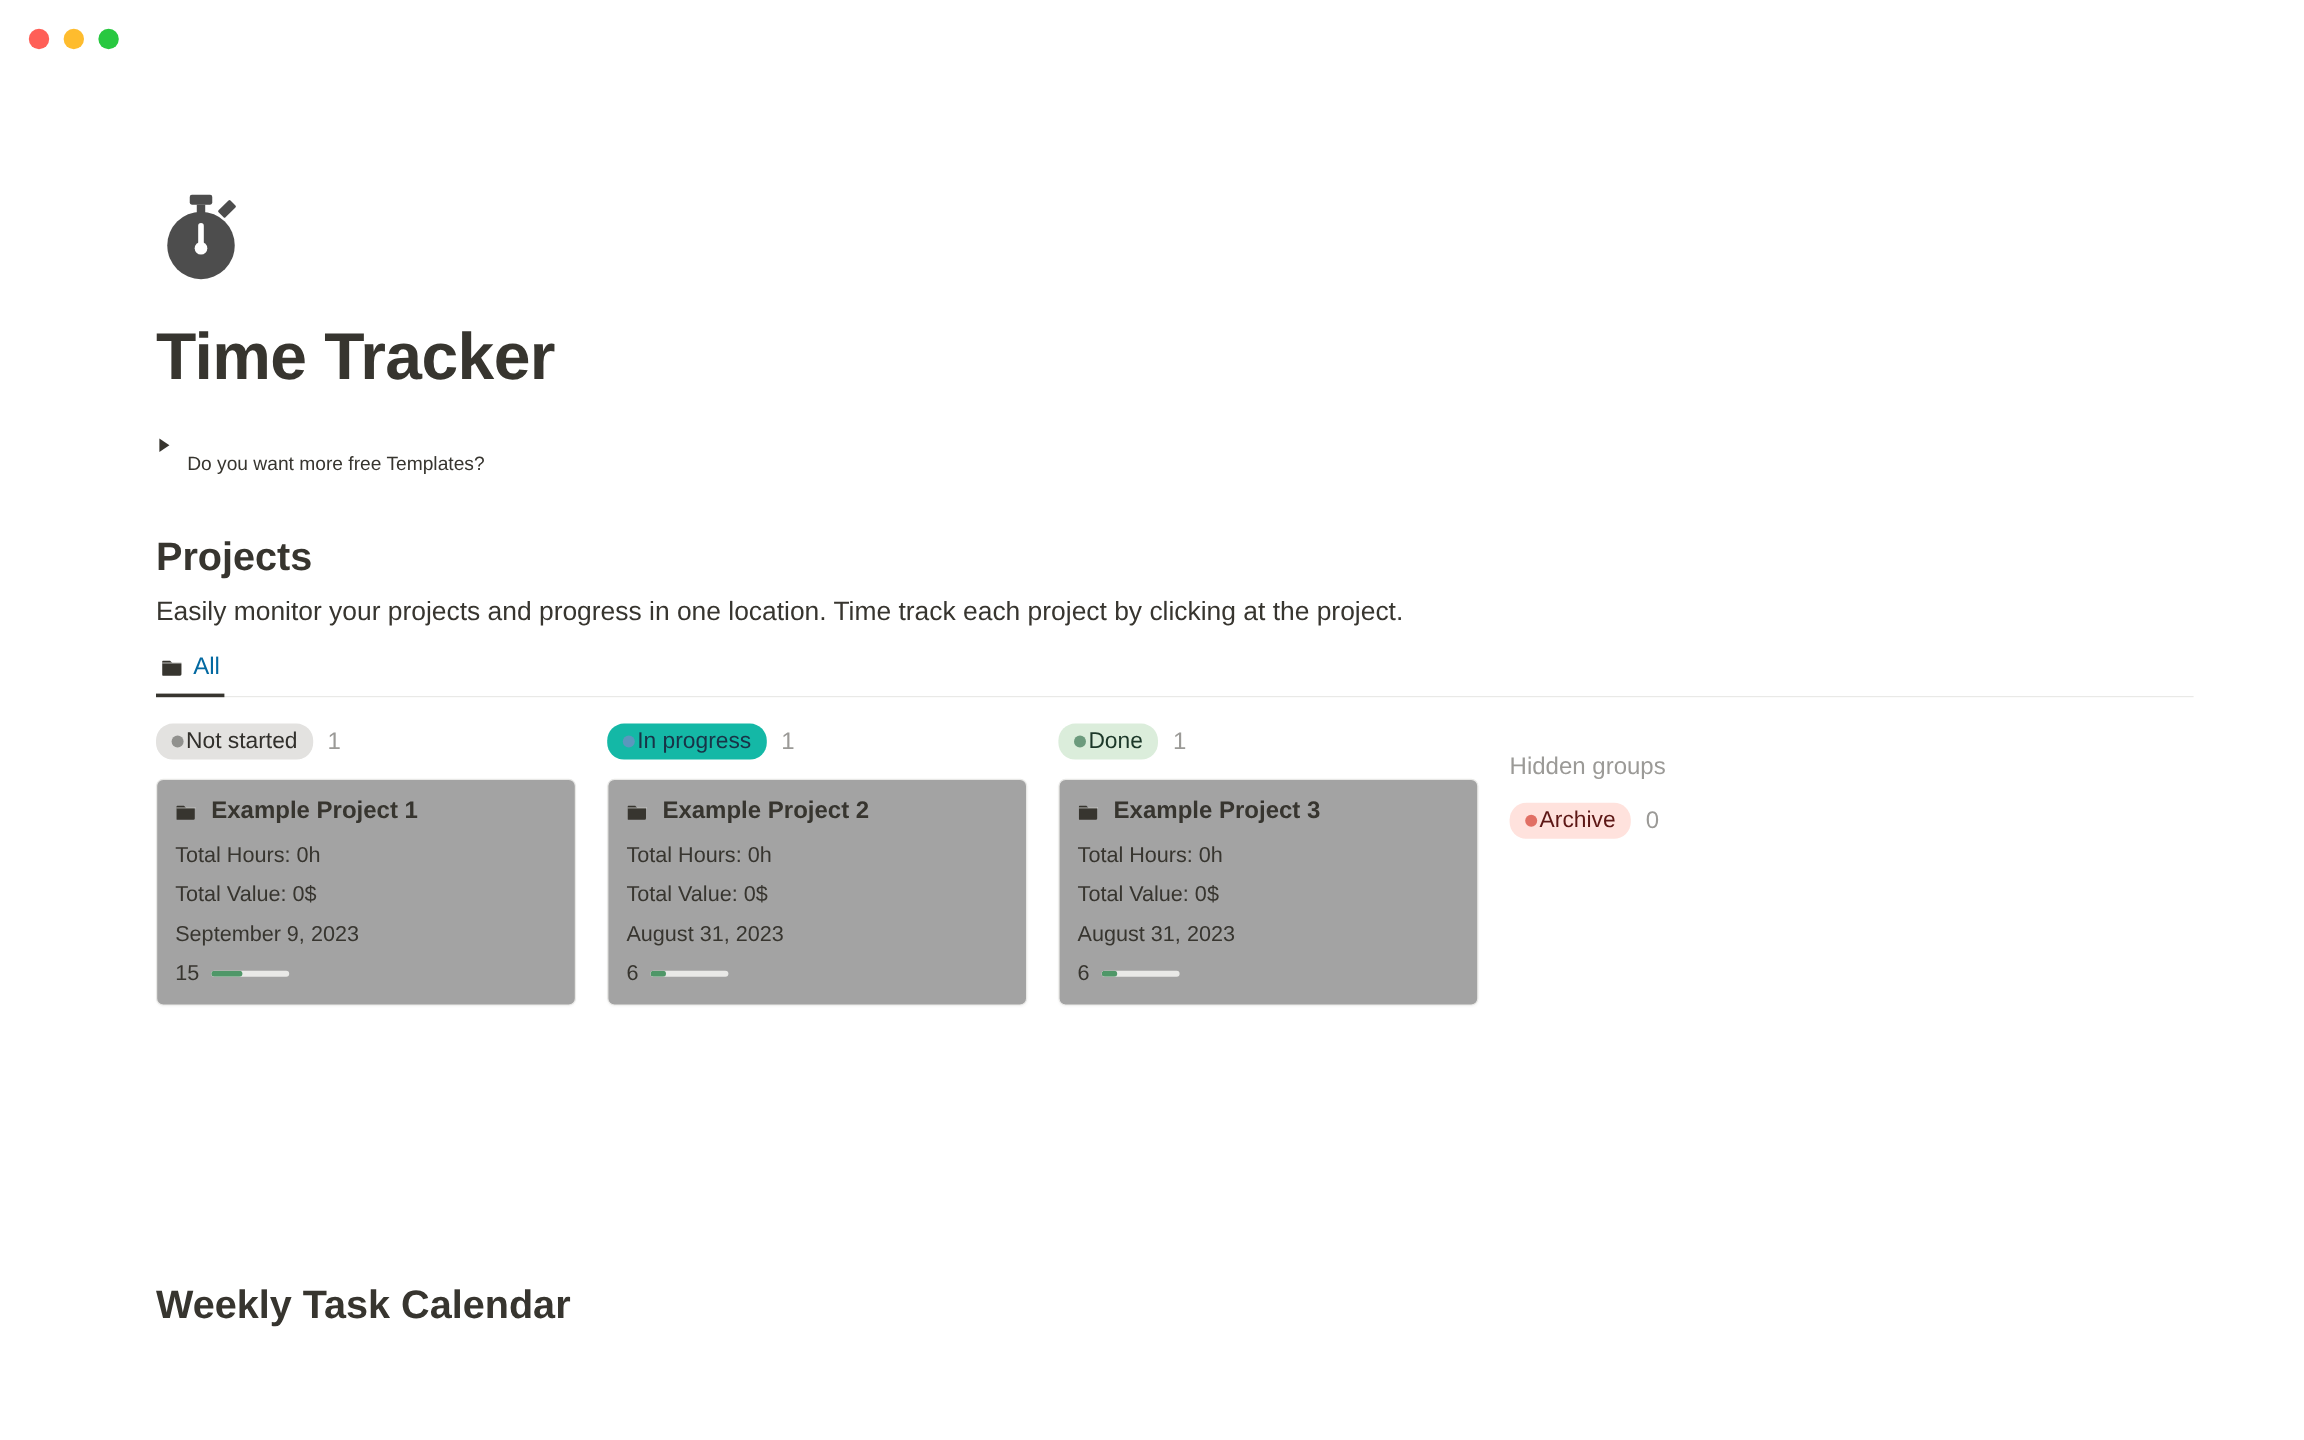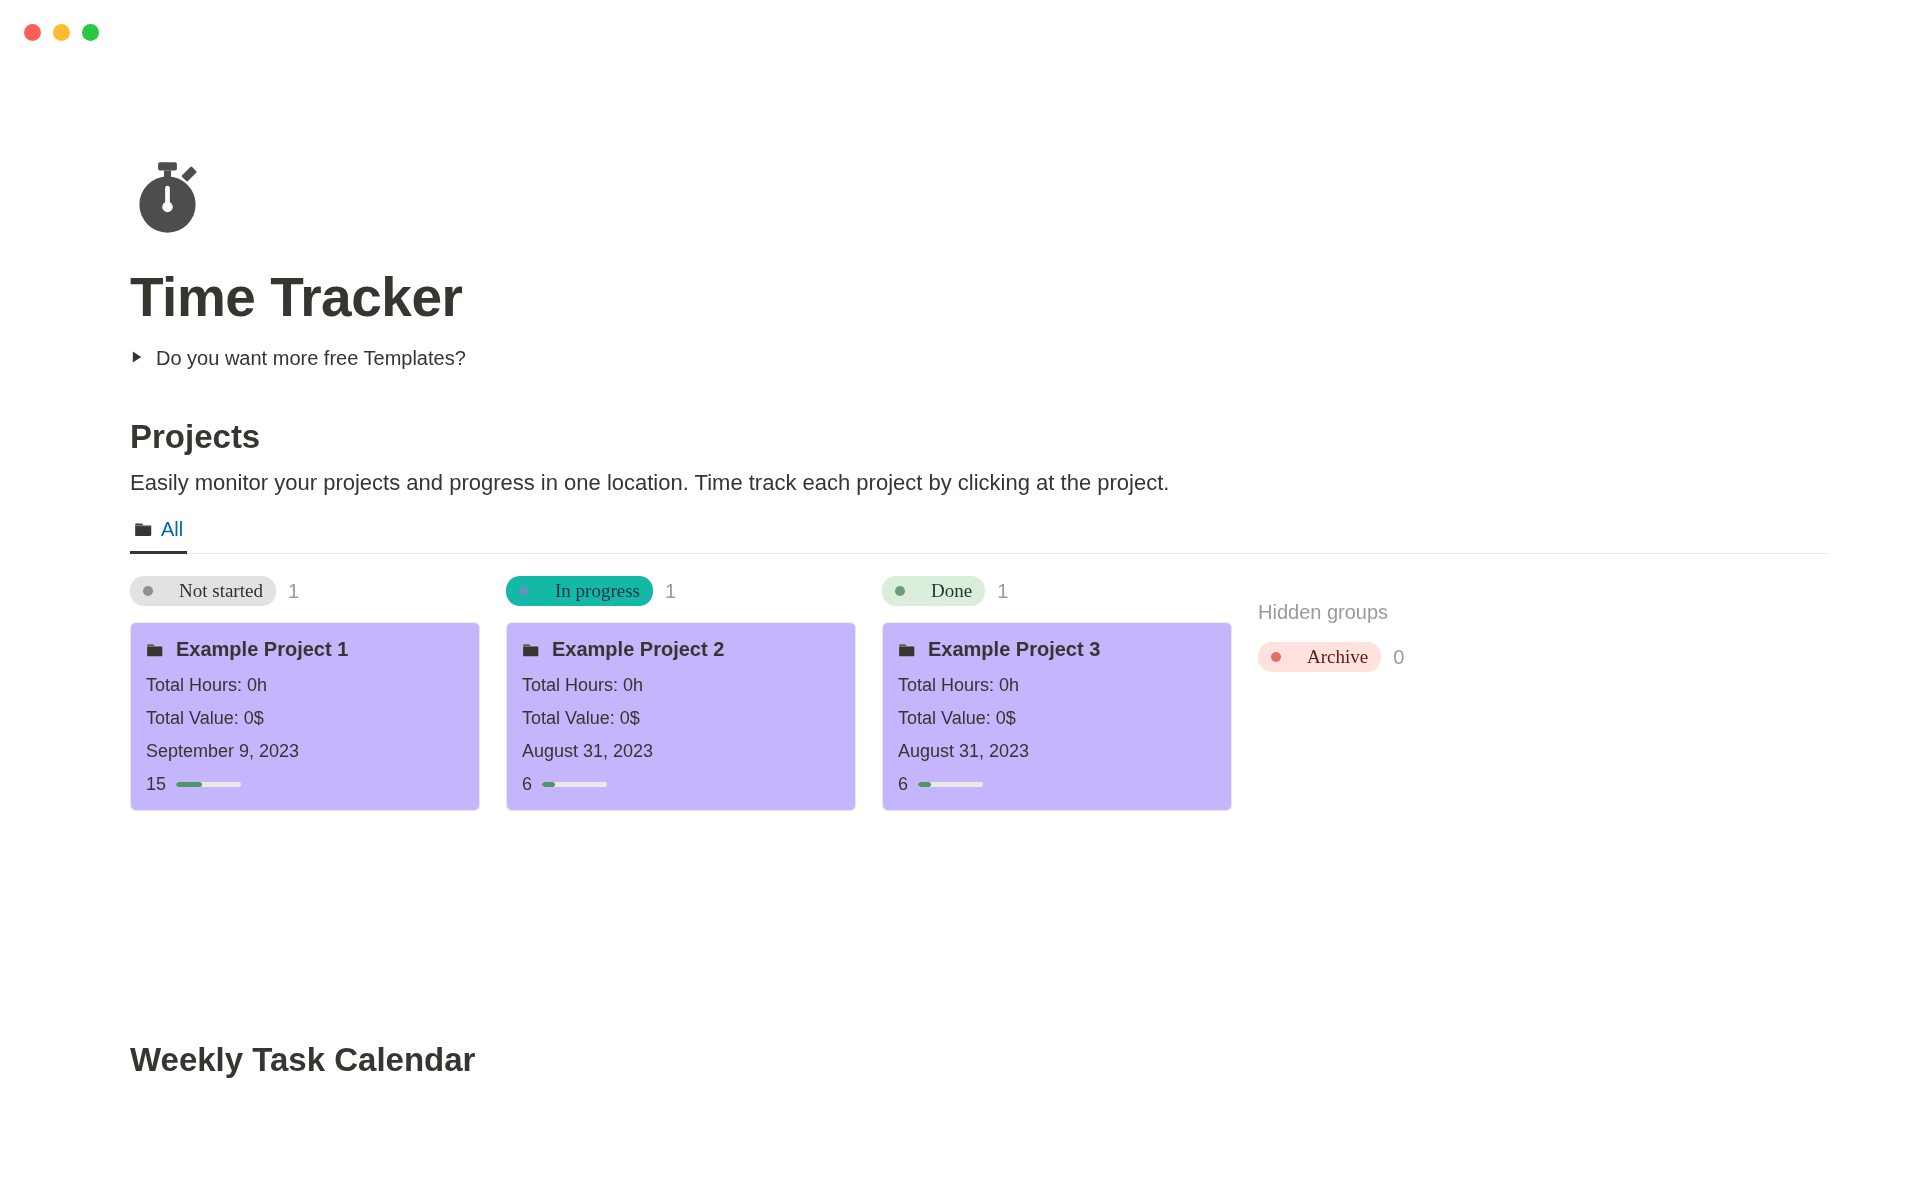--- a/index.html
+++ b/index.html
@@ -15,46 +15,46 @@
   
   .content { padding: 160px 92px 0 130px; max-width: 1920px; }
   
   .page-icon { margin-bottom: 30px; }
   .page-icon svg { width: 75px; height: 75px; display: block; }
   
   .page-title { font-size: 55px; font-weight: 700; margin-bottom: 18px; letter-spacing: -0.5px; }
   
   .toggle-row { display: flex; align-items: center; gap: 12px; margin-bottom: 48px; cursor: pointer; }
   .toggle-caret { font-size: 14px; color: #37352f; }
-  .toggle-text { font-size: 20px; color: #37352f; }
+  .toggle-text { font-size: 16px; color: #37352f; margin-top: 32px; }
   
   .section-title { font-size: 33px; font-weight: 700; margin-bottom: 14px; }
   .section-desc { font-size: 22px; color: #37352f; margin-bottom: 16px; }
   
   .tabs { display: flex; border-bottom: 1px solid #e9e9e7; margin-bottom: 22px; }
   .tab { display: flex; align-items: center; gap: 8px; padding: 6px 4px 10px 4px; font-size: 20px; font-weight: 500; color: #0369a1; border-bottom: 3px solid #37352f; margin-bottom: -1px; cursor: pointer; }
   .tab .icon { display: inline-flex; }
   
   .board { display: flex; gap: 26px; }
   .column { width: 350px; }
   
   .col-header { display: flex; align-items: center; gap: 12px; margin-bottom: 16px; }
-  .pill { display: inline-flex; align-items: center; gap: 26px; padding: 4px 13px; border-radius: 14px; font-size: 19px; font-weight: 500; font-family: Liberation Serif, serif; }
+  .pill { display: inline-flex; align-items: center; gap: 2px; padding: 4px 13px; border-radius: 14px; font-size: 19px; font-weight: 500; }
   .pill .dot { width: 10px; height: 10px; border-radius: 50%; }
   .pill-grey { background: #e3e2e0; color: #32302c; }
   .pill-grey .dot { background: #91918e; }
   .pill-blue { background: #14b8a6; color: #183347; }
   .pill-blue .dot { background: #5b97bd; }
   .pill-green { background: #dbeddb; color: #1c3829; }
   .pill-green .dot { background: #6c9b7d; }
   .pill-red { background: #ffe2dd; color: #5d1715; }
   .pill-red .dot { background: #e16f64; }
   .col-count { color: #9b9a97; font-size: 20px; }
   
-  .card { border: 1px solid #e9e9e7; border-radius: 6px; background: #c4b5fd; padding: 15px 15px 15px 15px; box-shadow: 0 1px 2px rgba(15,15,15,0.03); cursor: pointer; }
+  .card { border: 1px solid #e9e9e7; border-radius: 6px; background: #a3a3a3; padding: 15px 15px 15px 15px; box-shadow: 0 1px 2px rgba(15,15,15,0.03); cursor: pointer; }
   .card-title-row { display: flex; align-items: center; gap: 12px; margin-bottom: 14px; }
   .card-title { font-size: 20px; font-weight: 600; }
   .folder-icon { display: inline-flex; }
   .card-line { font-size: 18px; color: #37352f; margin-bottom: 12px; }
   .card-line:last-of-type { margin-bottom: 0; }
   
   .progress-row { display: flex; align-items: center; gap: 10px; margin-top: 12px; }
   .progress-num { font-size: 18px; color: #37352f; }
   .progress-bar { width: 65px; height: 5px; background: #e9e9e7; border-radius: 3px; overflow: hidden; }
   .progress-fill { height: 100%; background: #4f9768; border-radius: 3px; }

